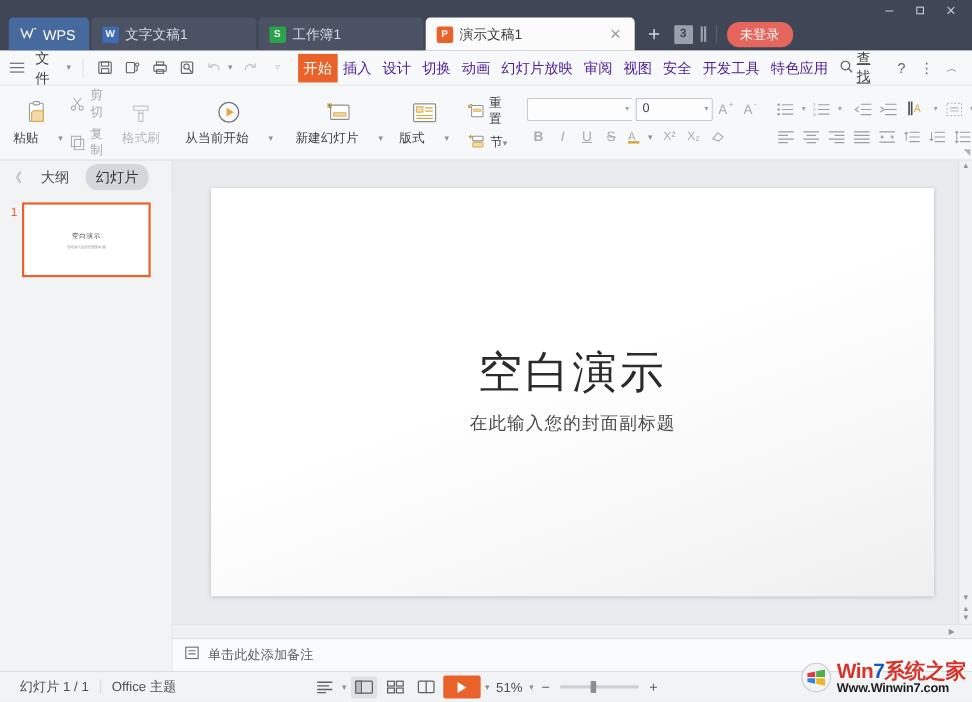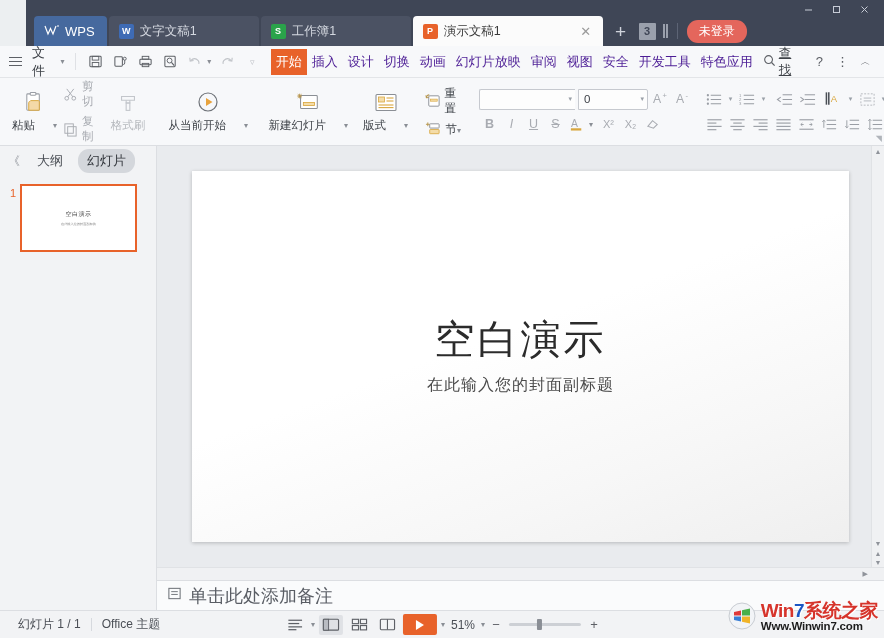--- a/index.html
+++ b/index.html
@@ -7,21 +7,21 @@
     width: 884px; height: 638px;
     font-family: "Liberation Sans", "DejaVu Sans", sans-serif;
     overflow: hidden;
     background: #eceff1;
   }
   #app { position: relative; width: 884px; height: 638px; display: flex; flex-direction: column; }
 
   
   .titlebar {
     height: 46px; background: #3f4656; position: relative; flex: 0 0 46px;
-    display: flex; align-items: flex-end; margin-left: 26px;
+    display: flex; align-items: flex-end;
   }
   .wintools {
     position: absolute; top: 0; right: 6px; height: 18px;
     display: flex; align-items: center; gap: 0px; z-index: 5;
   }
   .wintool {
     width: 28px; height: 18px; display: flex; align-items: center; justify-content: center;
     color: #c7ccd6; font-size: 11px; line-height: 1;
   }
   .wintool svg { display:block; }
@@ -191,21 +191,21 @@
     height: 13px; flex: 0 0 13px; background: #f0f1f3; border-top: 1px solid #e0e2e5;
     display: flex; align-items: center; justify-content: flex-end; padding-right: 16px;
   }
   .hs-arrow { font-size: 7px; color: #8f939a; }
 
   
   .notesbar {
     height: 30px; flex: 0 0 30px; background: #fafbfc; border-top: 1px solid #dcdee2;
     display: flex; align-items: center; gap: 7px; padding-left: 10px;
   }
-  .notes-text { font-size: 18px; color: #5a5e65; }
+  .notes-text { font-size: 12px; color: #5a5e65; }
 
   
   .statusbar {
     height: 28px; flex: 0 0 28px; background: #f2f3f5; border-top: 1px solid #dcdee2;
     display: flex; align-items: center; padding: 0 8px; position: relative;
   }
   .sb-left { display: flex; align-items: center; gap: 0; }
   .sb-item { font-size: 12px; color: #4a4e55; padding: 0 10px; }
   .sb-div { width: 1px; height: 13px; background: #d6d9de; }
   .sb-center { position: absolute; left: 50%; transform: translateX(-50%); display: flex; align-items: center; gap: 4px; }

